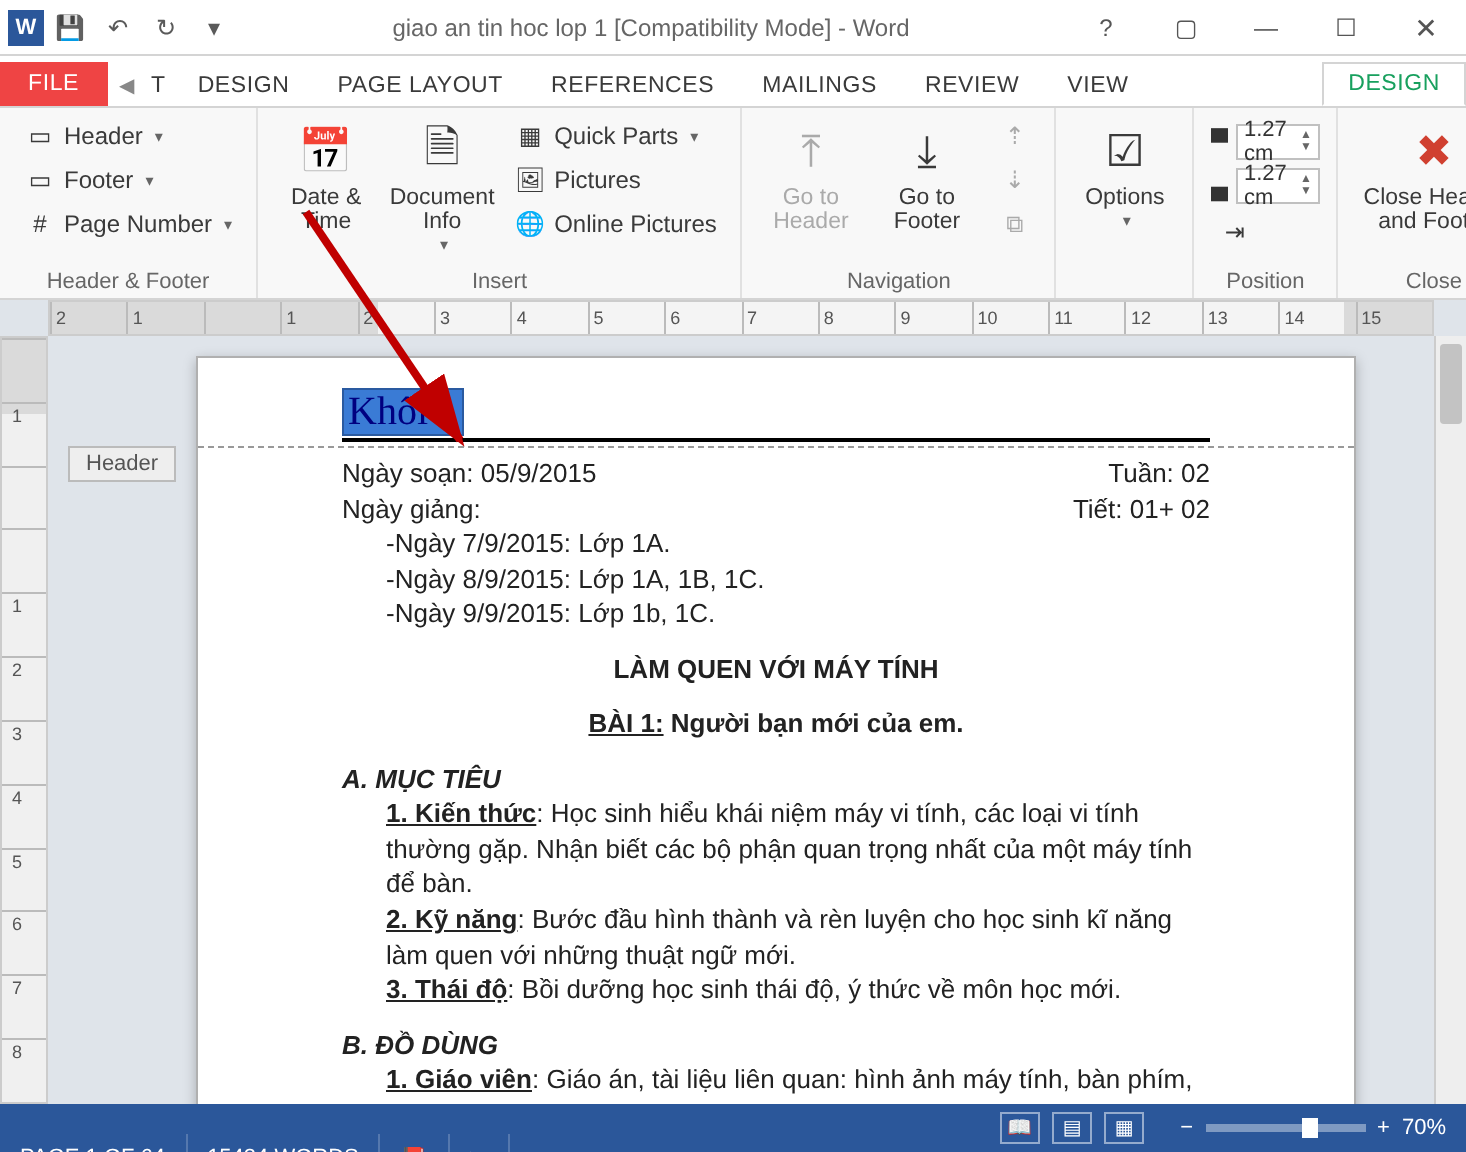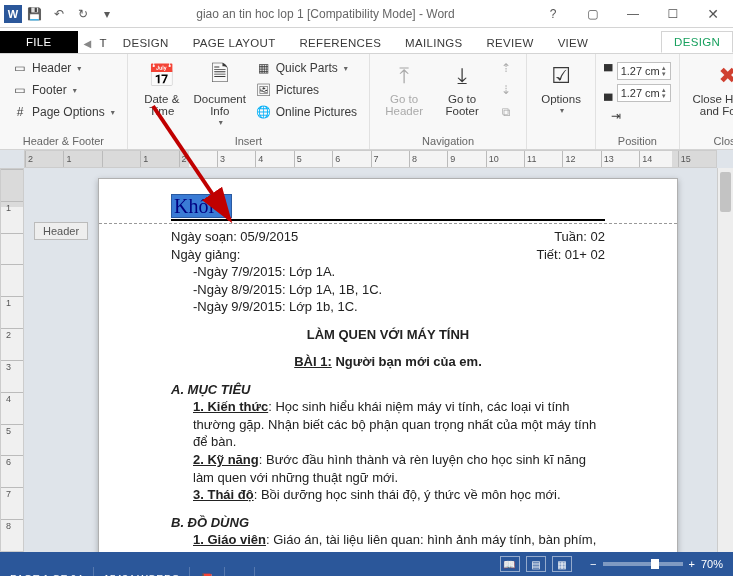--- a/index.html
+++ b/index.html
@@ -11,37 +11,37 @@
   .qat .wicon { width: 18px; height: 18px; background: #2b579a; display: inline-flex; align-items:center; justify-content:center; color:#fff; font-weight:bold; font-size:11px; }
   .qat .btn { width: 22px; height: 22px; display: inline-flex; align-items:center; justify-content:center; color:#5a5a5a; }
   .title-center { flex:1; text-align:center; font-size:12px; color:#666; }
   .winbtns { display:flex; }
   .winbtns .wb { width: 40px; height:28px; display:inline-flex; align-items:center; justify-content:center; color:#555; font-size:12px; }
   .winbtns .wb.close { font-size:14px; }
 
   
   .tabs { height: 26px; background:#fff; display:flex; align-items:flex-end; border-bottom:1px solid #d4d4d4; }
   .tab { padding: 4px 12px; font-size: 11.5px; color:#3a3a3a; cursor:pointer; text-transform:uppercase; letter-spacing:0.3px;}
-  .tab.file { background:#000000; color:#fff; padding:5px 26px; }
+  .tab.file { background:#ef4444; color:#fff; padding:5px 14px; }
   .tab.active { background:#fff; color:#18a05e; border:1px solid #d4d4d4; border-bottom:1px solid #fff; }
   .tab.scroll { padding:4px 6px; color:#888; font-size:10px;}
 
   
   .ribbon { height: 96px; background:#f8f8f8; border-bottom:1px solid #d4d4d4; display:flex; }
   .group { border-right:1px solid #e1e1e1; padding:4px 8px 0 8px; display:flex; flex-direction:column; position: relative; }
   .group-body { display:flex; gap:6px; flex:1; }
   .group-label { text-align:center; font-size:11px; color:#666; padding-bottom:2px; }
   .smallbtn { display:flex; align-items:center; gap:4px; padding:2px 4px; font-size:12px; color:#3a3a3a; white-space:nowrap; cursor:pointer;}
   .smallbtn .ic { width:16px; height:16px; display:inline-flex; align-items:center; justify-content:center; font-size:12px; }
   .vstack { display:flex; flex-direction:column; gap:2px; }
   .bigbtn { display:flex; flex-direction:column; align-items:center; justify-content:flex-start; width:52px; padding-top:2px; cursor:pointer; text-align:center; font-size:11.5px; color:#3a3a3a; gap:1px; }
   .bigbtn .bigic { width:32px; height:32px; display:inline-flex; align-items:center; justify-content:center; font-size:22px; }
   .bigbtn.disabled, .smallbtn.disabled { color:#aaa; }
   .numbox { display:flex; align-items:center; gap:4px; }
-  .numbox .field { width:54px; height:18px; border:1px solid #c0c0c0; background:#fff; font-size:11px; padding:0 3px; display:flex; align-items:center; justify-content:space-between; }
+  .numbox .field { width:42px; height:18px; border:1px solid #c0c0c0; background:#fff; font-size:11px; padding:0 3px; display:flex; align-items:center; justify-content:space-between; }
   .numbox .spin { display:inline-flex; flex-direction:column; font-size:6px; line-height:6px; color:#666; }
   .caret { font-size:8px; color:#666; margin-left:2px; }
 
   
   .arrow-ann { position:absolute; left:145px; top:102px; pointer-events:none; z-index:50; }
 
   
   .workspace { position:absolute; left:0; right:0; top:150px; bottom:24px; background:#dfe4ea; overflow:hidden; }
   .hruler { position:absolute; left:24px; right:16px; top:0; height:18px; background:#f4f4f4; border:1px solid #ccc; }
   .hruler .shade-l { position:absolute; left:0; width:164px; top:0; bottom:0; background:#dadada; }
@@ -126,21 +126,21 @@
             <span>Header</span>
             <span class="caret">▾</span>
           </div>
         <div class="smallbtn">
             <span class="ic">▭</span>
             <span>Footer</span>
             <span class="caret">▾</span>
           </div>
         <div class="smallbtn">
             <span class="ic">#</span>
-            <span>Page Options</span>
+            <span>Page Number</span>
             <span class="caret">▾</span>
           </div>
       </div>
     </div>
     <div class="group-label">Header &amp; Footer</div>
   </div>
 
   <div class="group">
     <div class="group-body">
       <div class="bigbtn">

